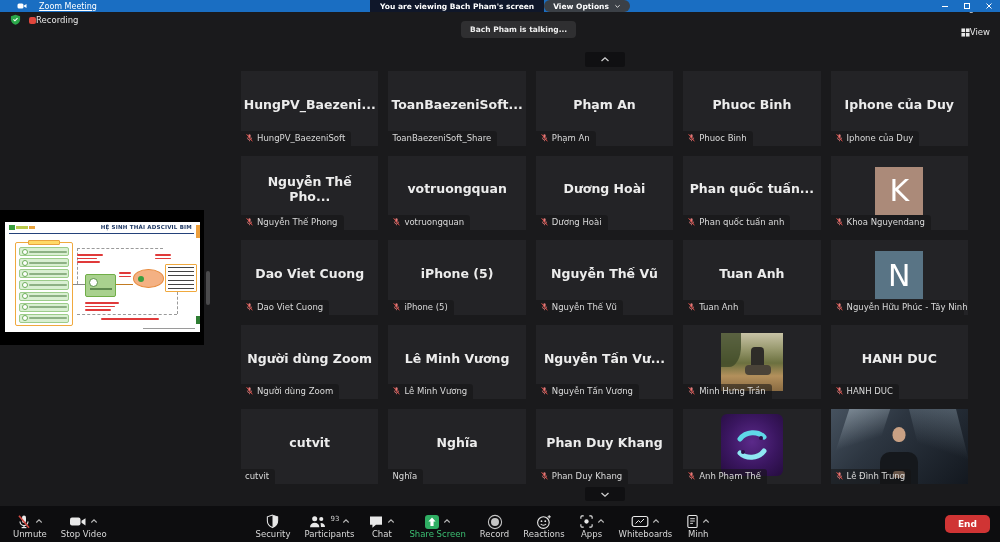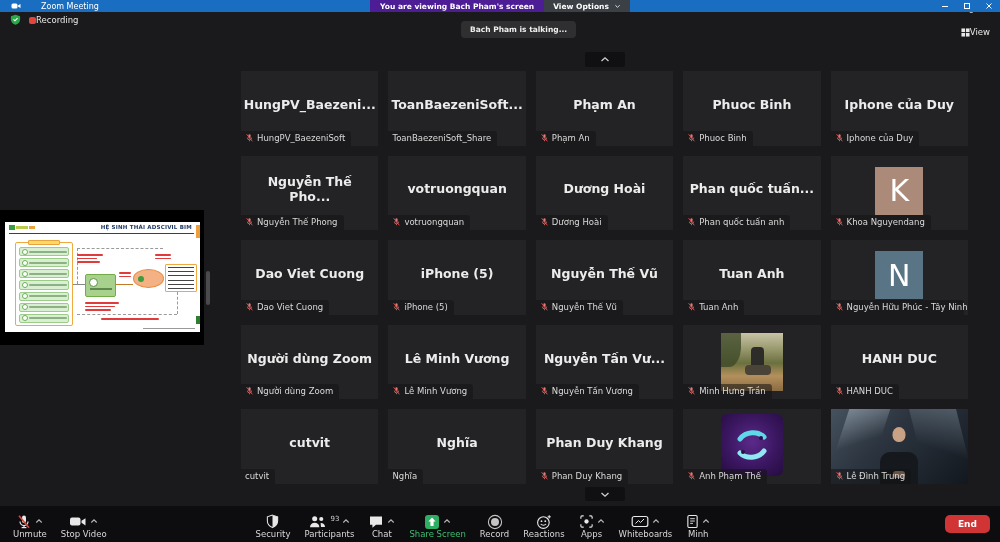--- a/index.html
+++ b/index.html
@@ -11,31 +11,31 @@
     color:#e8e8e8;
     -webkit-font-smoothing:antialiased;
   }
 
   
   .titlebar {
     position:absolute; top:0; left:0; right:0; height:12px;
     background:#1a6ec2; display:flex; align-items:center;
     font-size:8px; color:#fff; z-index:30;
   }
-  .app-ident { display:flex; align-items:center; gap:20px; padding-left:11px; }
+  .app-ident { display:flex; align-items:center; gap:12px; padding-left:17px;text-decoration:underline; }
   .app-cam-icon { display:flex; }
   .banner-wrap { position:absolute; left:0; right:0; top:0; bottom:0; display:flex; justify-content:center; align-items:stretch; pointer-events:none; }
   .share-banner {
-    background:#4c1d95; color:#fff; font-weight:bold;
+    background:#0f172a; color:#fff; font-weight:bold;
     display:flex; align-items:center; padding:0 10px; font-size:7.5px;
     pointer-events:auto;
   }
   .view-options-btn {
     background:#3b4046; color:#fff; display:flex; align-items:center; gap:5px;
-    padding:0 9px; font-size:7.5px; font-weight:bold; pointer-events:auto;
+    padding:0 9px; font-size:7.5px; font-weight:bold; pointer-events:auto;border-radius:6px;
   }
   .win-controls { margin-left:auto; display:flex; height:100%; }
   .win-btn { width:22px; display:flex; align-items:center; justify-content:center; }
 
   
   .statusbar {
     position:absolute; top:12px; left:0; right:0; height:16px;
     display:flex; align-items:center; padding:0 10px; font-size:8.5px;
     background:#1a1a1c; z-index:25;
   }

